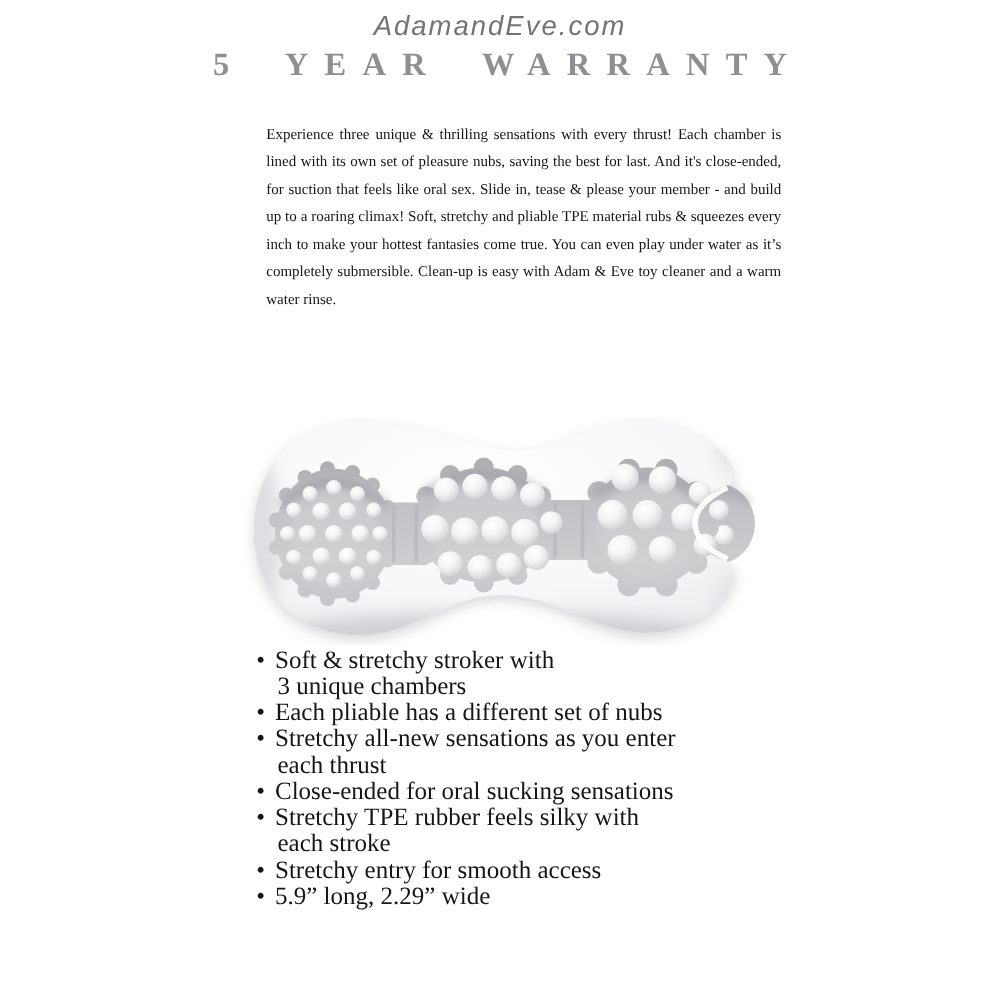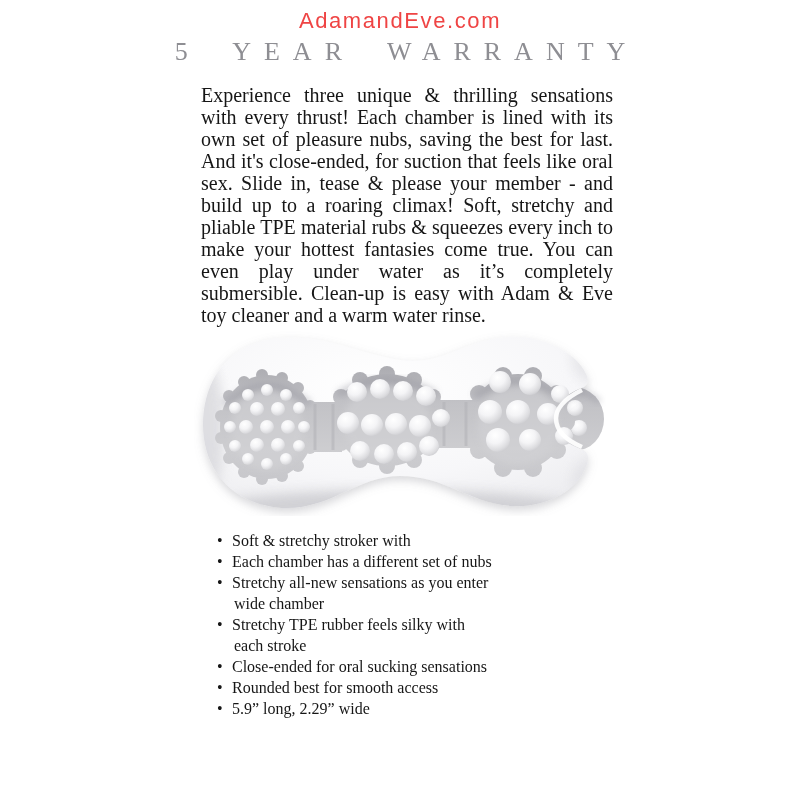--- a/index.html
+++ b/index.html
@@ -8,42 +8,42 @@
     font-family:"Liberation Serif",serif;
   }
   .site{
     position:absolute;top:8px;left:0;width:100%;text-align:center;
     font-family:"Liberation Sans",sans-serif;font-size:22px;
     letter-spacing:1.6px;font-weight:400;
   }
   .warranty{
     position:absolute;top:37px;left:0;width:100%;text-align:center;
     font-family:"Liberation Serif",serif;font-size:26px;
-    letter-spacing:13px;word-spacing:13px;text-indent:13px;font-weight:400;
+    letter-spacing:13px;word-spacing:13px;text-indent:13px;font-weight:700;
   }
   .desc{
     position:absolute;left:197px;top:80px;width:412px;
-    font-size:20px;line-height:22px;text-align:justify;margin:4px;
+    font-size:12px;line-height:22px;text-align:justify;margin:16px;
   }
   .figure{position:absolute;left:194px;top:330px;width:412px;height:186px;}
   .features{
     position:absolute;left:205px;top:518px;width:402px;
-    font-size:16px;line-height:21px;list-style:none;margin:12px;padding:0;
+    font-size:20px;line-height:21px;list-style:none;margin:0;padding:0;
   }
   .features li{margin:0;padding:0}
   .bullet{display:inline-block;width:15px}
   .l2{margin-left:17px}
   .l2:empty{display:none}
 </style>
 </head>
 <body>
 
 <div class="page" style="background: rgb(255, 255, 255);">
 
-  <div class="site" style="color: #ef4444;">AdamandEve.com</div>
+  <div class="site" style="color: #737373; font-style: italic;">AdamandEve.com</div>
 
   <div class="warranty" style="color: rgb(142, 142, 147);">5 YEAR WARRANTY</div>
 
   <p class="desc" style="color: rgb(22, 22, 22);">Experience three unique &amp; thrilling sensations with every thrust! Each chamber is lined with its own set of pleasure nubs, saving the best for last. And it's close-ended, for suction that feels like oral sex. Slide in, tease &amp; please your member - and build up to a roaring climax! Soft, stretchy and pliable TPE material rubs &amp; squeezes every inch to make your hottest fantasies come true. You can even play under water as it’s completely submersible. Clean-up is easy with Adam &amp; Eve toy cleaner and a warm water rinse.</p>
 
   <svg class="figure" viewBox="0 0 412 186" xmlns="http://www.w3.org/2000/svg">
     <defs>
       <radialGradient id="gBody" cx="45%" cy="30%" r="85%">
         <stop offset="0%" stop-color="#ffffff"></stop>
         <stop offset="60%" stop-color="#f7f7f9"></stop>
@@ -216,39 +216,40 @@
       <circle cx="366" cy="64" r="9"></circle>
         <circle cx="370" cy="106" r="9"></circle>
     </g>
 
     <path d="M 388 60 C 369 69 362 80 362 88 C 362 98 369 109 388 117" stroke="#ffffff" stroke-width="4.5" fill="none" opacity="0.92"></path>
   </svg>
 
   <ul class="features" style="color: rgb(22, 22, 22);">
     <li>
       <div class="l1"><span class="bullet">•</span><span>Soft &amp; stretchy stroker with</span></div>
-    </li>
-    <li>
-      <div class="l1"><span class="bullet">•</span><span>Each chamber has a different set of nubs</span></div>
+      <div class="l2">3 unique chambers</div>
+    </li>
+    <li>
+      <div class="l1"><span class="bullet">•</span><span>Each pliable has a different set of nubs</span></div>
 
     </li>
     <li>
       <div class="l1"><span class="bullet">•</span><span>Stretchy all-new sensations as you enter</span></div>
-      <div class="l2">wide chamber</div>
+      <div class="l2">each thrust</div>
+    </li>
+    <li>
+      <div class="l1"><span class="bullet">•</span><span>Close-ended for oral sucking sensations</span></div>
+
     </li>
     <li>
       <div class="l1"><span class="bullet">•</span><span>Stretchy TPE rubber feels silky with</span></div>
       <div class="l2">each stroke</div>
     </li>
     <li>
-      <div class="l1"><span class="bullet">•</span><span>Close-ended for oral sucking sensations</span></div>
-
-    </li>
-    <li>
-      <div class="l1"><span class="bullet">•</span><span>Rounded best for smooth access</span></div>
+      <div class="l1"><span class="bullet">•</span><span>Stretchy entry for smooth access</span></div>
 
     </li>
     <li>
       <div class="l1"><span class="bullet">•</span><span>5.9” long, 2.29” wide</span></div>
 
     </li>
   </ul>
 
 </div>
 

